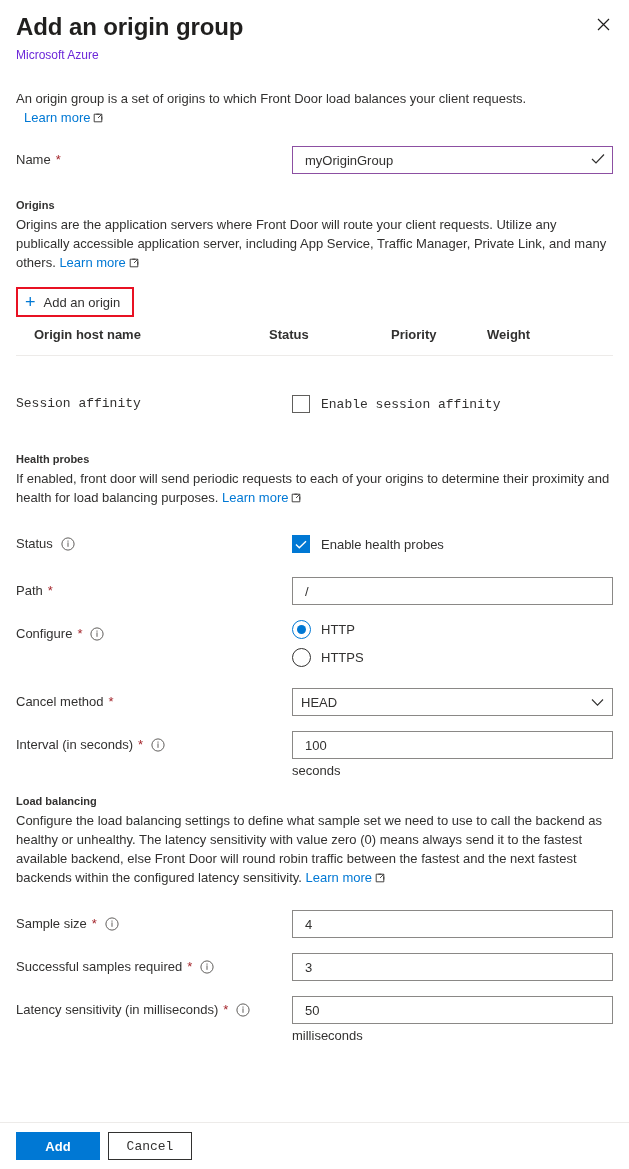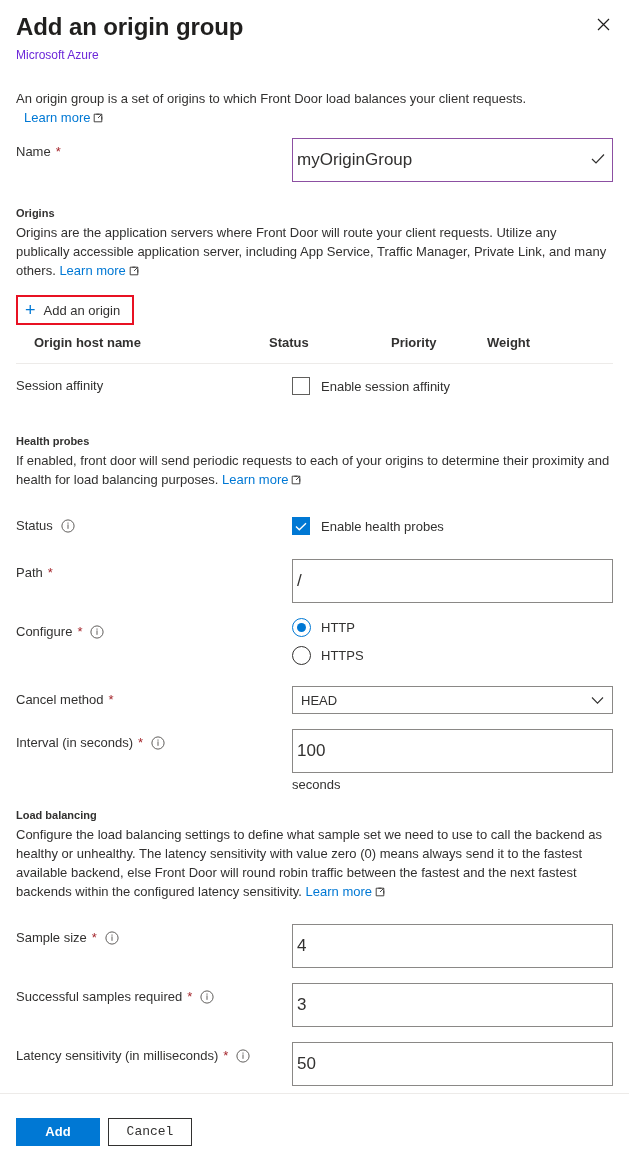--- a/index.html
+++ b/index.html
@@ -113,25 +113,25 @@
   .info-icon {
     display: inline-flex;
     width: 14px;
     height: 14px;
     margin-left: 5px;
     cursor: pointer;
   }
 
   input.tb {
     width: 100%;
-    height: 44px;
+    height: 28px;
     border: 1px solid #8a8886;
-    padding: 0 4px;
+    padding: 0 12px;
     font-family: "Liberation Sans", sans-serif;
-    font-size: 17px;
+    font-size: 13px;
     color: #323130;
     background: #fff;
     border-radius: 0;
     outline: none;
   }
   .tb-wrap { position: relative; }
   .tb-valid input.tb {
     border: 1px solid #8c4fa2;
     padding-right: 28px;
   }
@@ -286,21 +286,21 @@
     background: #0078d4;
   }
   .radio-label { font-size: 13px; color: #323130; }
 
   
   .footer {
     position: absolute;
     left: 0;
     bottom: 0;
     width: 629px;
-    height: 76px;
+    height: 47px;
     border-top: 1px solid #edebe9;
     background: #fff;
     display: flex;
     align-items: center;
     padding-left: 16px;
     gap: 8px;
   }
   .btn-primary {
     background: #0078d4;
     color: #fff;
@@ -348,21 +348,21 @@
       <span>An origin group is a set of origins to which Front Door load balances your client requests.</span>
       <div class="sub-line">
         <a class="link">Learn more</a><span class="ext-icon"><svg width="10" height="10" viewBox="0 0 10 10">
               <path d="M3.4 1.2 H8.8 V6.6" stroke="#323130" stroke-width="0.9" fill="none"></path>
               <path d="M8.6 1.4 L5.0 5.0" stroke="#323130" stroke-width="0.9" fill="none"></path>
               <path d="M6.4 1.2 H1.2 V8.8 H8.8 V3.6" stroke="#323130" stroke-width="0.9" fill="none"></path>
             </svg></span>
       </div>
     </div>
 
-    <div class="row" style="margin-top:10px;">
+    <div class="row" style="margin-top:18px;">
       <div class="label">
         <span>Name</span>
         <span class="req">*</span>
       </div>
       <div class="field tb-wrap tb-valid">
         <input class="tb" type="text" value="myOriginGroup" style="">
         <span class="valid-check">
           <svg width="14" height="11" viewBox="0 0 14 11">
               <path d="M1 5.5 L5 9.5 L13 1" stroke="#323130" stroke-width="1.2" fill="none"></path>
             </svg>
@@ -394,21 +394,21 @@
             <th class="th-host">Origin host name</th>
             <th class="th-status">Status</th>
             <th class="th-priority">Priority</th>
             <th class="th-weight">Weight</th>
           </tr>
         </thead>
         <tbody></tbody>
       </table>
     </div>
 
-    <div class="row" style="margin-top:8px;">
+    <div class="row" style="margin-top:34px;font-family:Liberation Mono, monospace;">
       <div class="label">Session affinity</div>
       <div class="field">
         <div class="cb-row">
           <span class="cbox"></span>
           <span class="cb-label">Enable session affinity</span>
         </div>
       </div>
     </div>
 
     <div class="section" style="margin-top:32px;">

